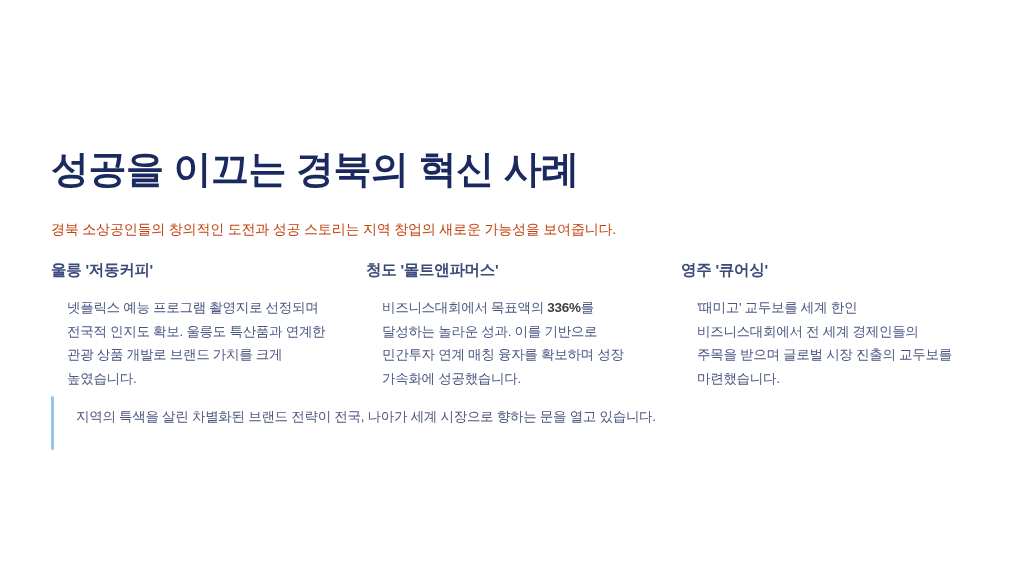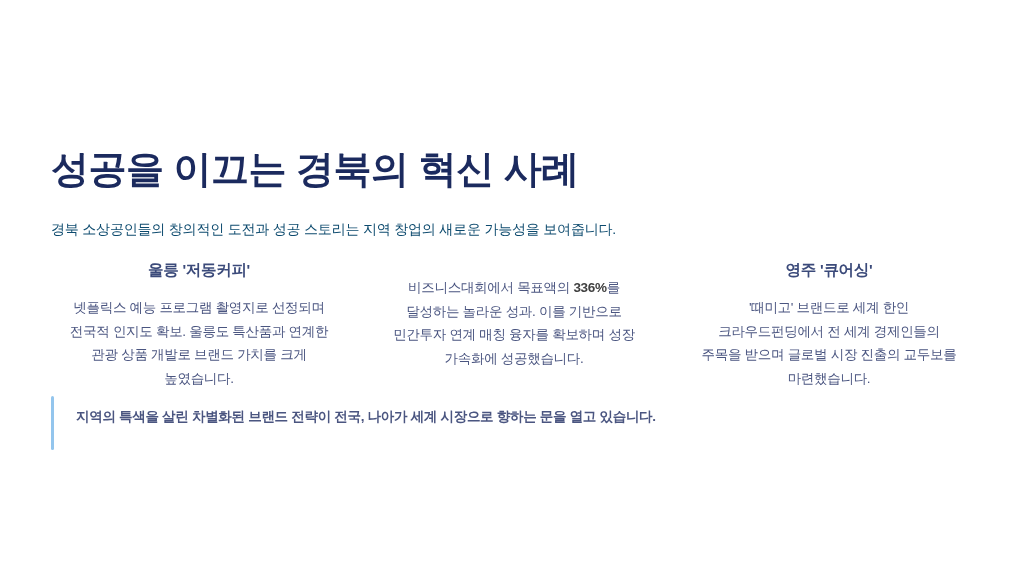--- a/index.html
+++ b/index.html
@@ -37,36 +37,35 @@
     white-space: nowrap;
   }
 
   
   .subtitle {
     position: absolute;
     left: 51px;
     top: 205px;
     font-size: 14px;
     font-weight: 400;
-    color: #0c4a6e;
+    color: #c2410c;
     line-height: 1.5;
     letter-spacing: -0.2px;
     white-space: nowrap;
   }
 
   
   .columns {
     position: absolute;
     left: 51px;
     top: 260px;
     width: 930px;
     display: flex;
     flex-direction: row;
     gap: 0;
-    text-align: center;
   }
   .col {
     width: 296px;
     margin-right: 19px;
   }
   .col:last-child {
     margin-right: 0;
   }
   .col-heading {
     font-size: 15.5px;
@@ -105,21 +104,21 @@
     width: 3px;
     min-height: 54px;
     background: #93c5ed;
     border-radius: 2px;
     flex: 0 0 3px;
   }
   .footer-text {
     padding-left: 22px;
     padding-top: 10px;
     font-size: 13.5px;
-    font-weight: 700;
+    font-weight: 400;
     color: #4a5580;
     line-height: 1.7;
     letter-spacing: -0.3px;
     white-space: nowrap;
   }
 </style>
 </head>
 <body>
 
 <div class="slide">
@@ -129,26 +128,27 @@
   <p class="subtitle">경북 소상공인들의 창의적인 도전과 성공 스토리는 지역 창업의 새로운 가능성을 보여줍니다.</p>
 
   <div class="columns">
 
     <div class="col">
       <h2 class="col-heading">울릉 '저동커피'</h2>
       <p class="col-body">넷플릭스 예능 프로그램 촬영지로 선정되며 전국적 인지도 확보. 울릉도 특산품과 연계한 관광 상품 개발로 브랜드 가치를 크게 높였습니다.</p>
     </div>
 
     <div class="col">
+      <h2 class="col-heading">청도 '몰트앤파머스'</h2>
       <p class="col-body"><span>비즈니스대회에서 목표액의 </span><span class="hl">336%</span><span>를 달성하는 놀라운 성과. 이를 기반으로 민간투자 연계 매칭 융자를 확보하며 성장 가속화에 성공했습니다.</span></p>
     </div>
 
     <div class="col">
       <h2 class="col-heading">영주 '큐어싱'</h2>
-      <p class="col-body">'때미고' 브랜드로 세계 한인 크라우드펀딩에서 전 세계 경제인들의 주목을 받으며 글로벌 시장 진출의 교두보를 마련했습니다.</p>
+      <p class="col-body">'때미고' 교두보를 세계 한인 비즈니스대회에서 전 세계 경제인들의 주목을 받으며 글로벌 시장 진출의 교두보를 마련했습니다.</p>
     </div>
 
   </div>
 
   <div class="footer-note">
     <div class="footer-bar"></div>
     <div class="footer-text">지역의 특색을 살린 차별화된 브랜드 전략이 전국, 나아가 세계 시장으로 향하는 문을 열고 있습니다.</div>
   </div>
 
 </div>

